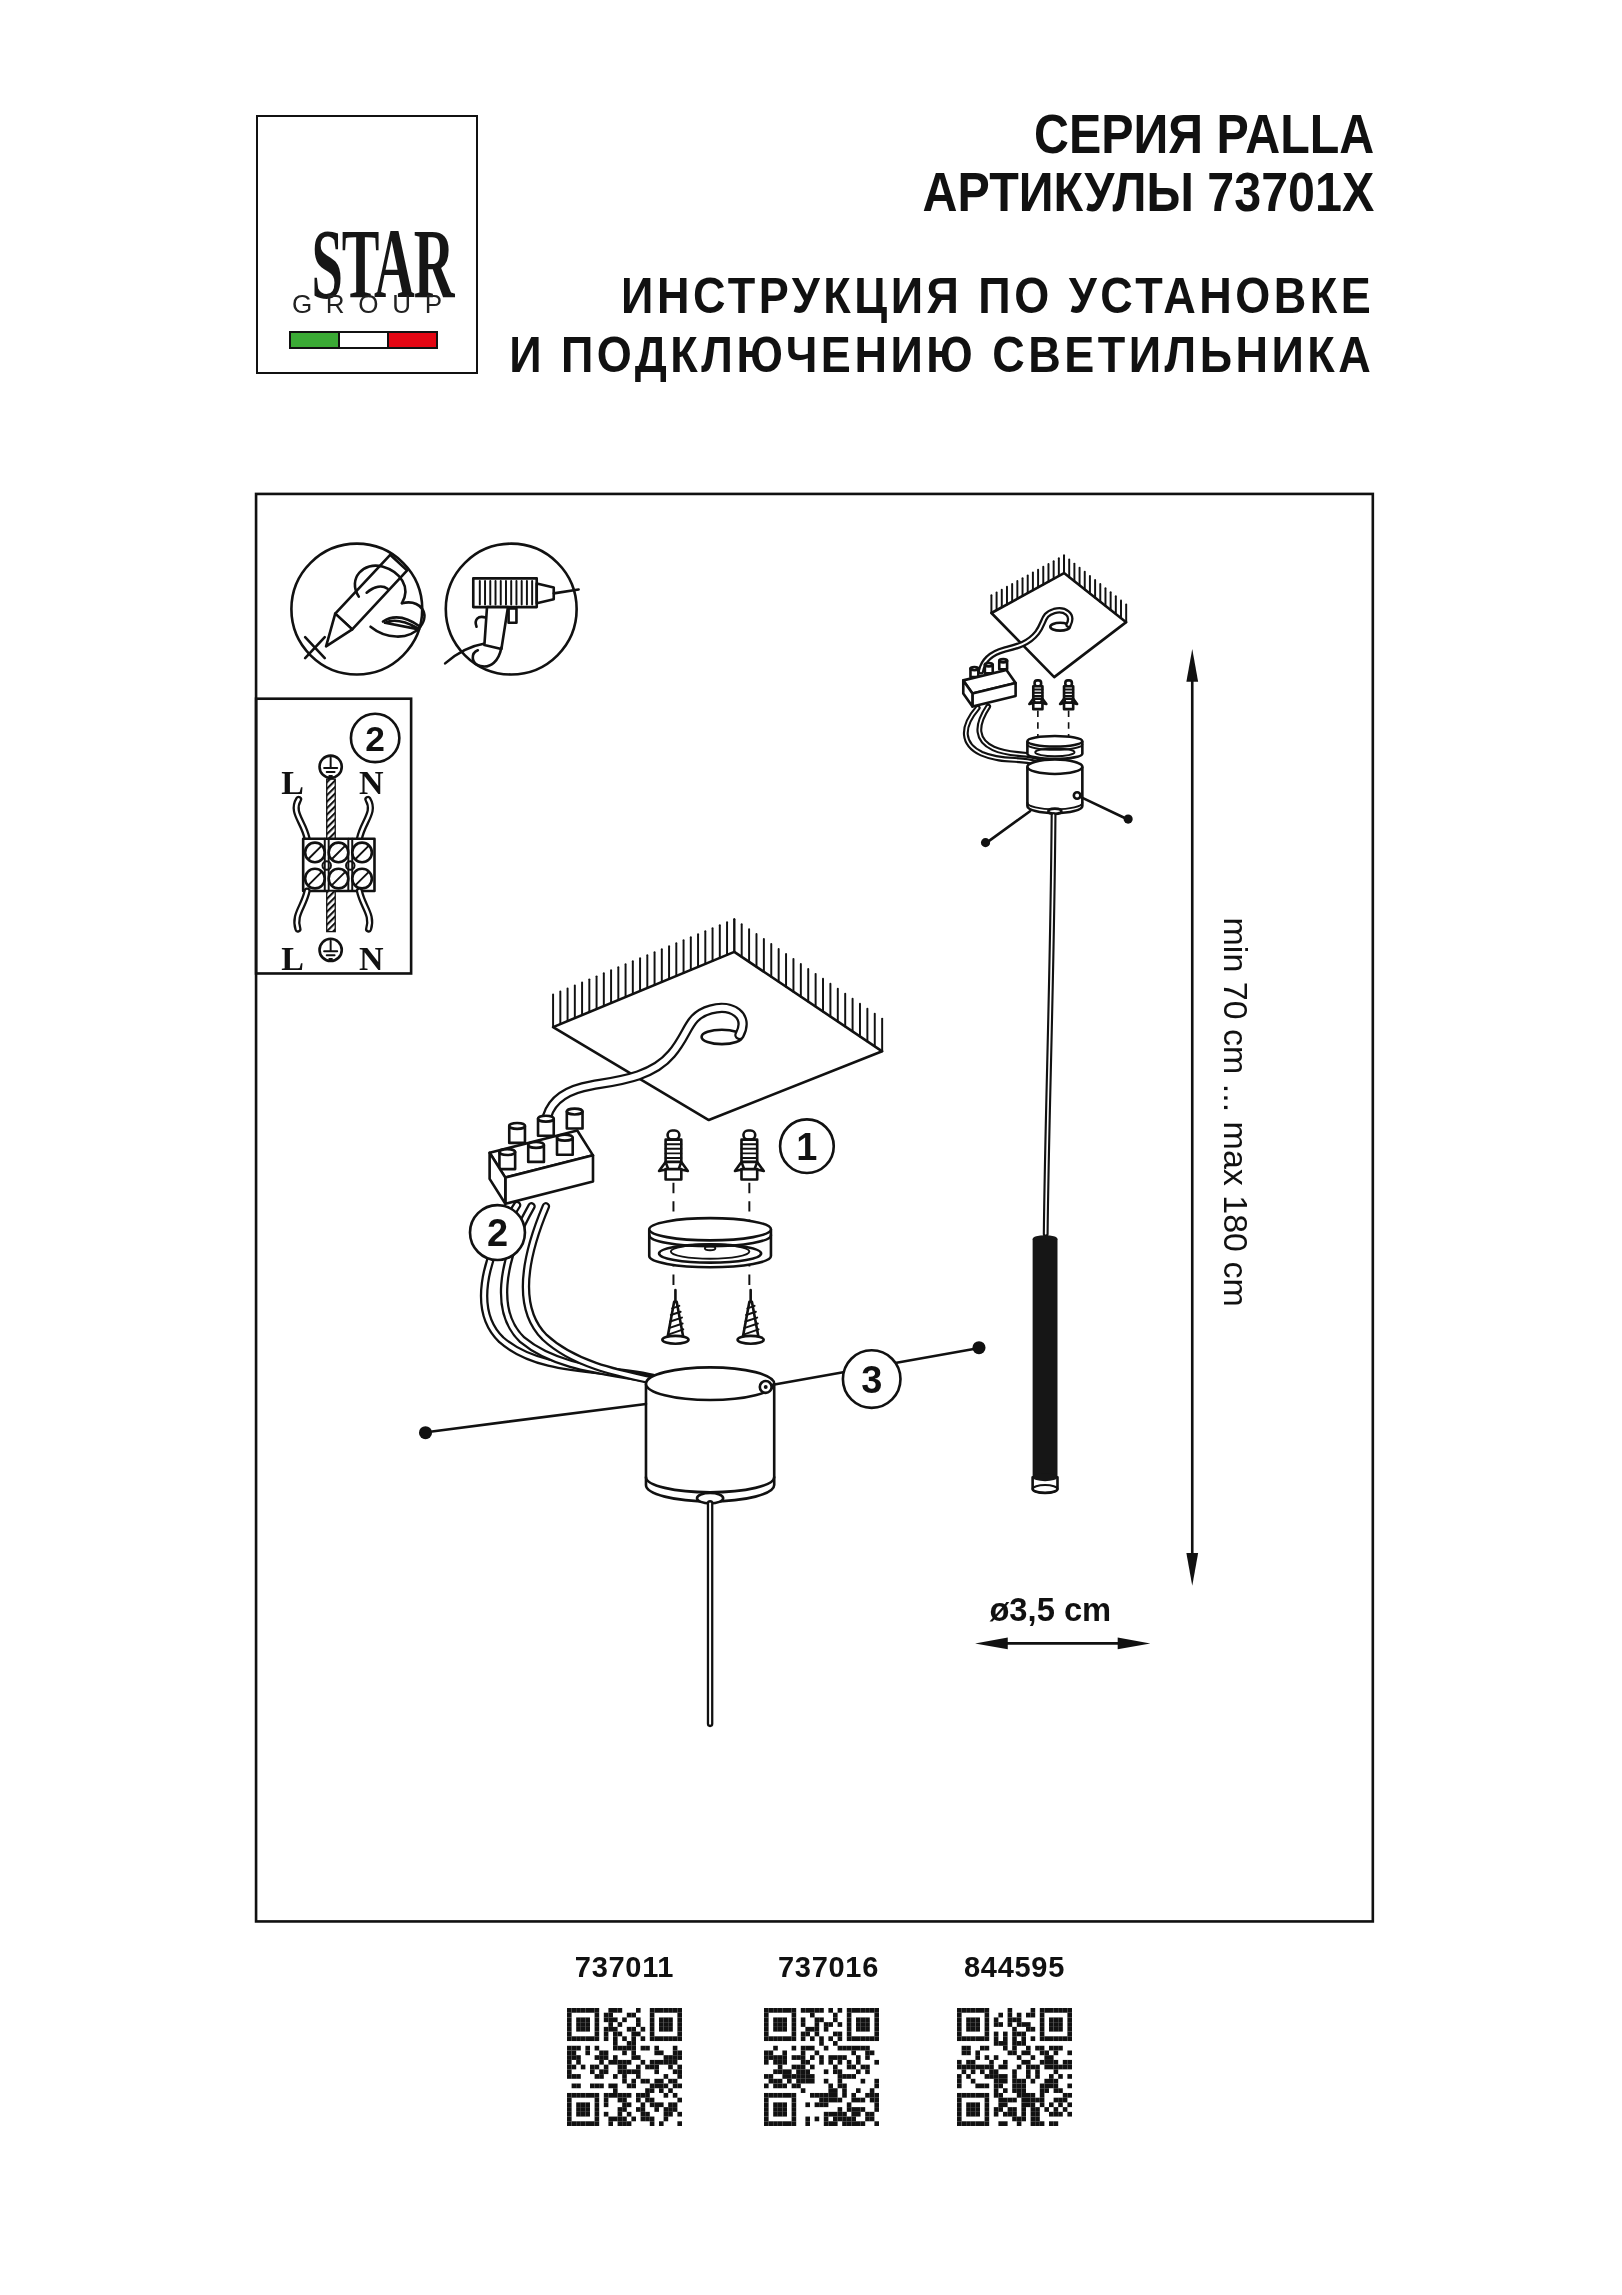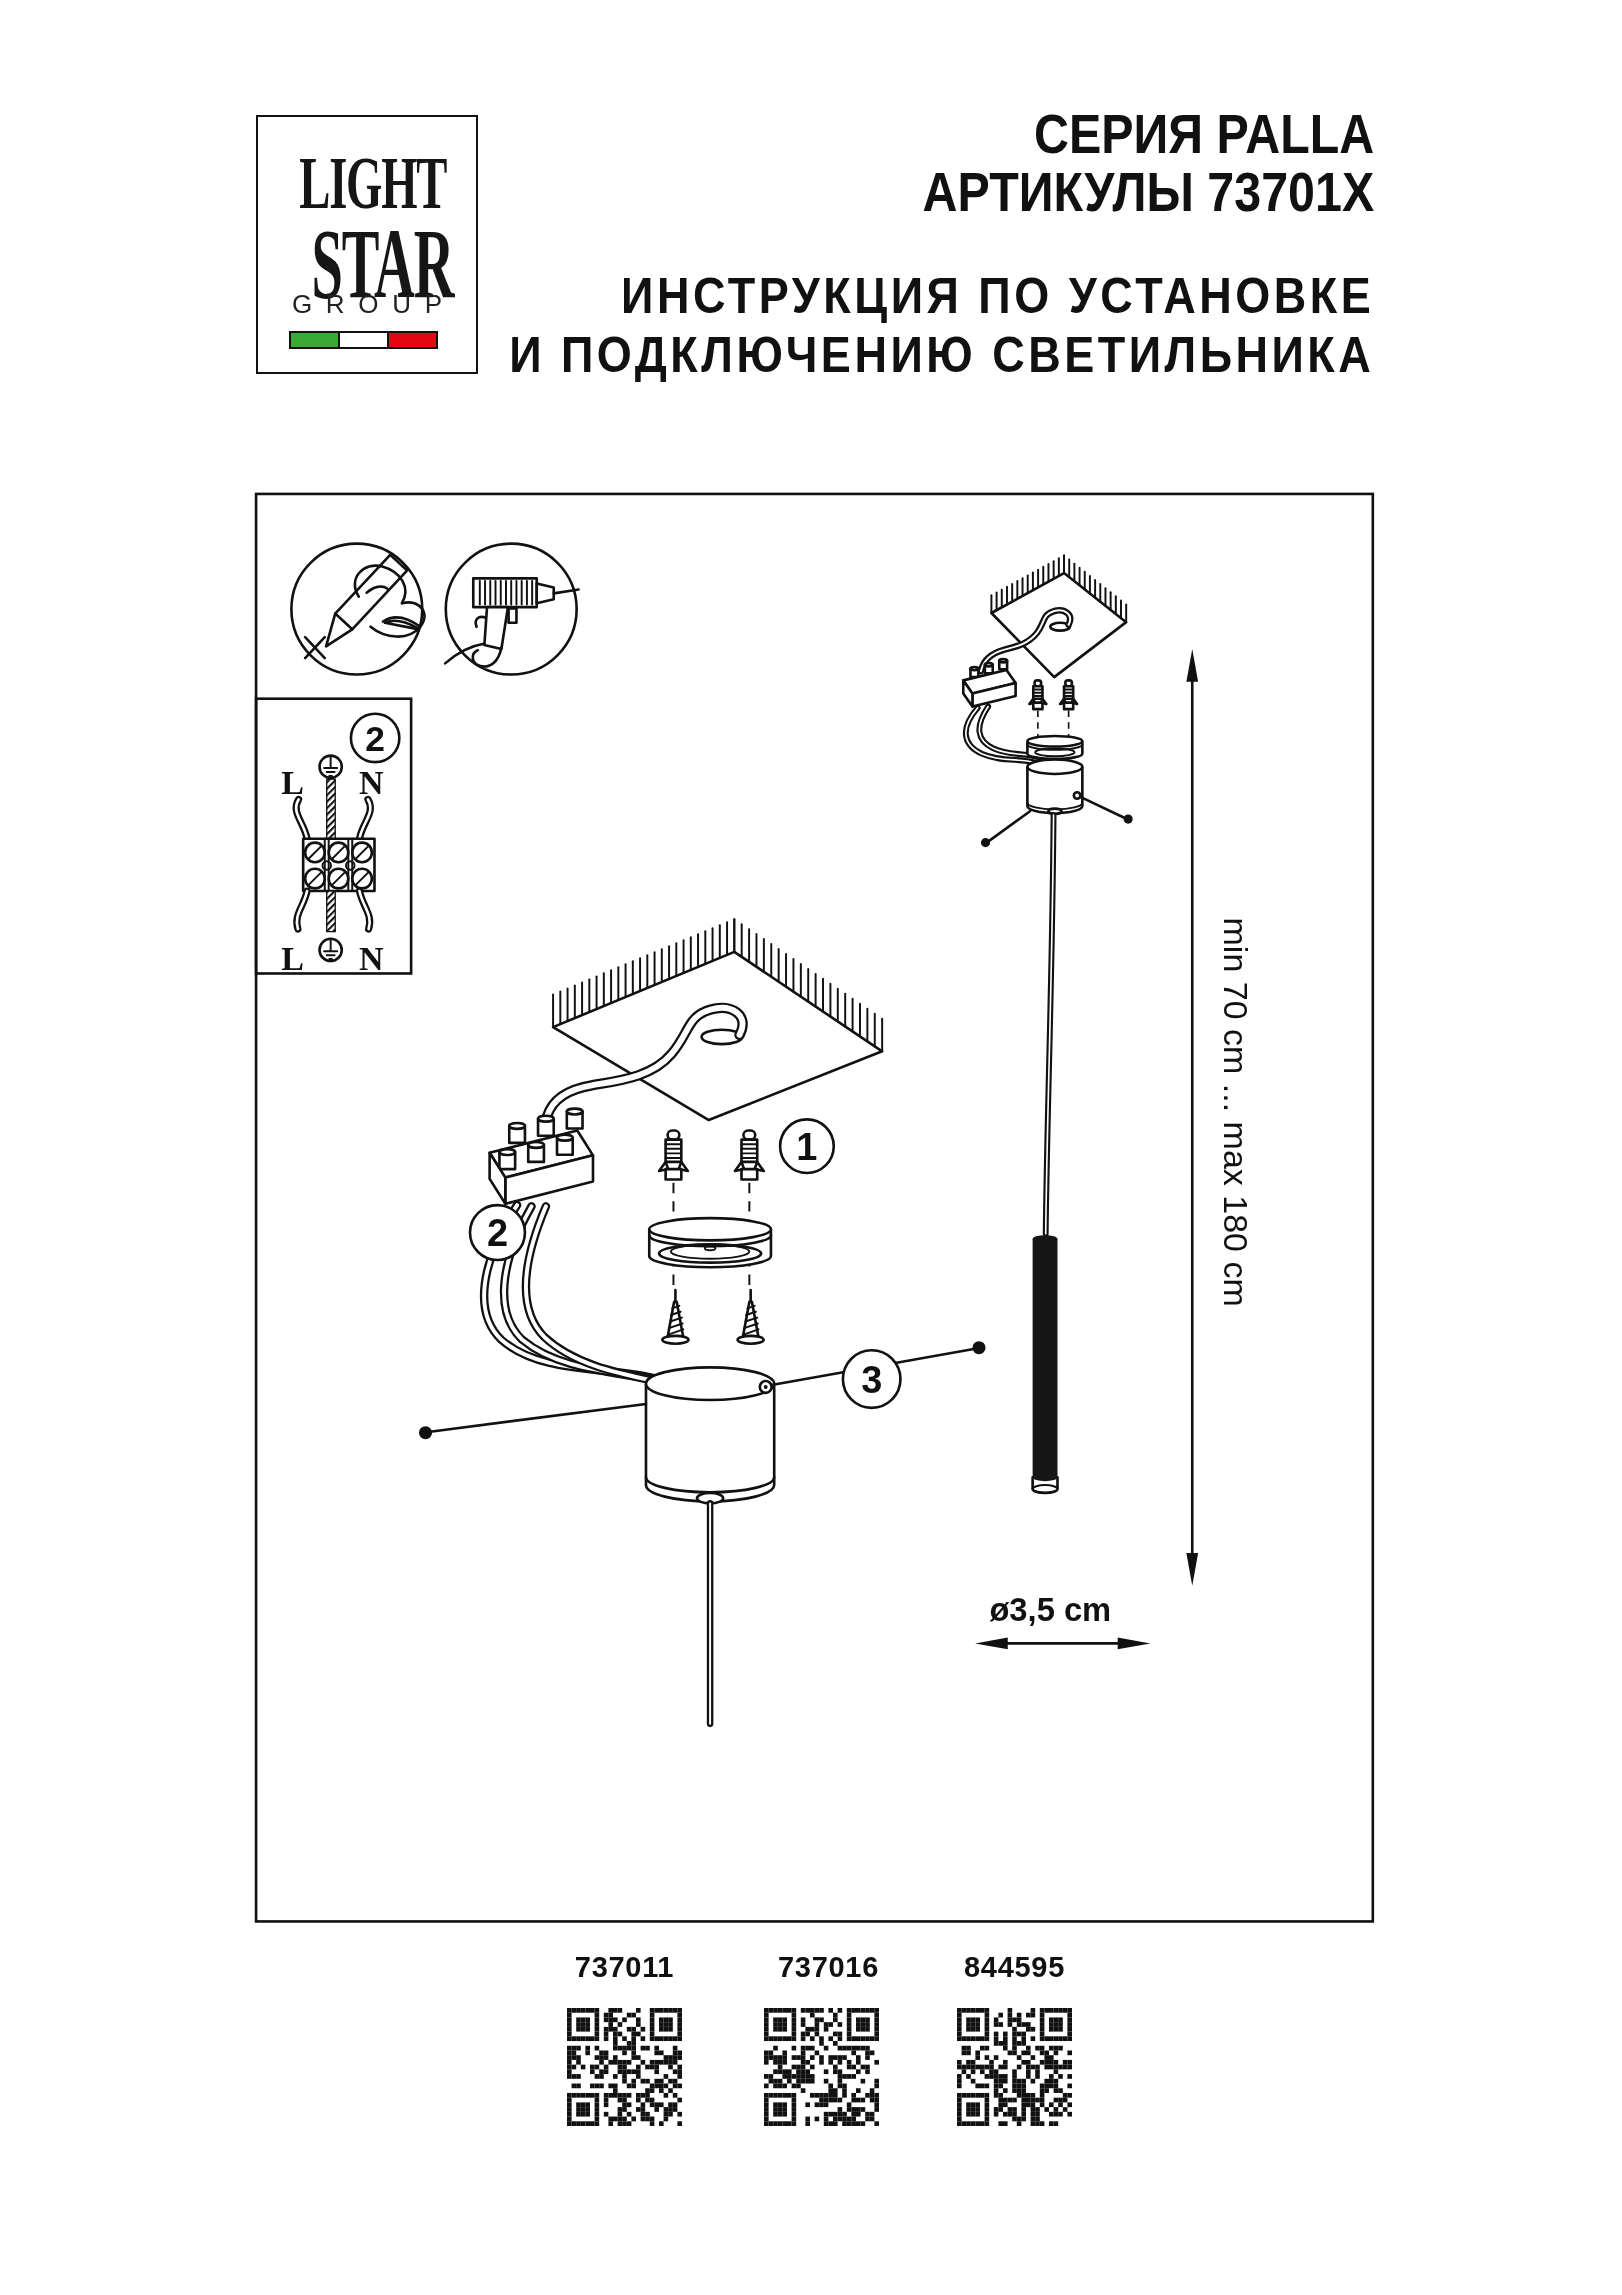--- a/index.html
+++ b/index.html
@@ -46,21 +46,20 @@
   
   #footer{position:absolute;left:0;top:2191px;width:100%;text-align:center;
           font-weight:bold;font-size:38px;color:#111;}
 </style>
 </head>
 <body>
 
 <div id="page">
 
   <div id="logo-box">
-    <div id="logo-light" class="logo-word"><span class="squish65">LIGHT</span></div>
     <div id="logo-star" class="logo-word"><span class="squish58">STAR</span></div>
     <div id="logo-group">GROUP</div>
     <div id="flag">
       <div class="fg" style="background:#3BAA35;"></div>
       <div class="fw" style="background:#ffffff;"></div>
       <div class="fr" style="background:#E30613;"></div>
     </div>
   </div>
 
   <div id="head1">

